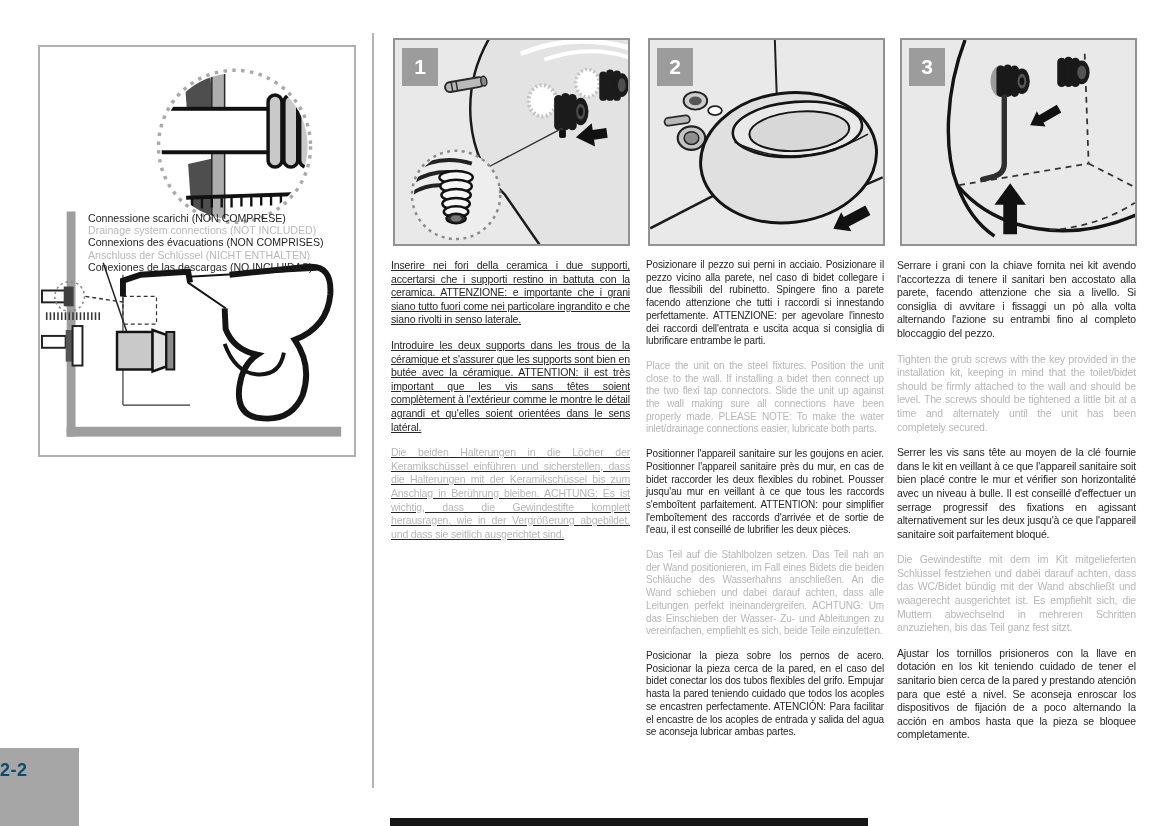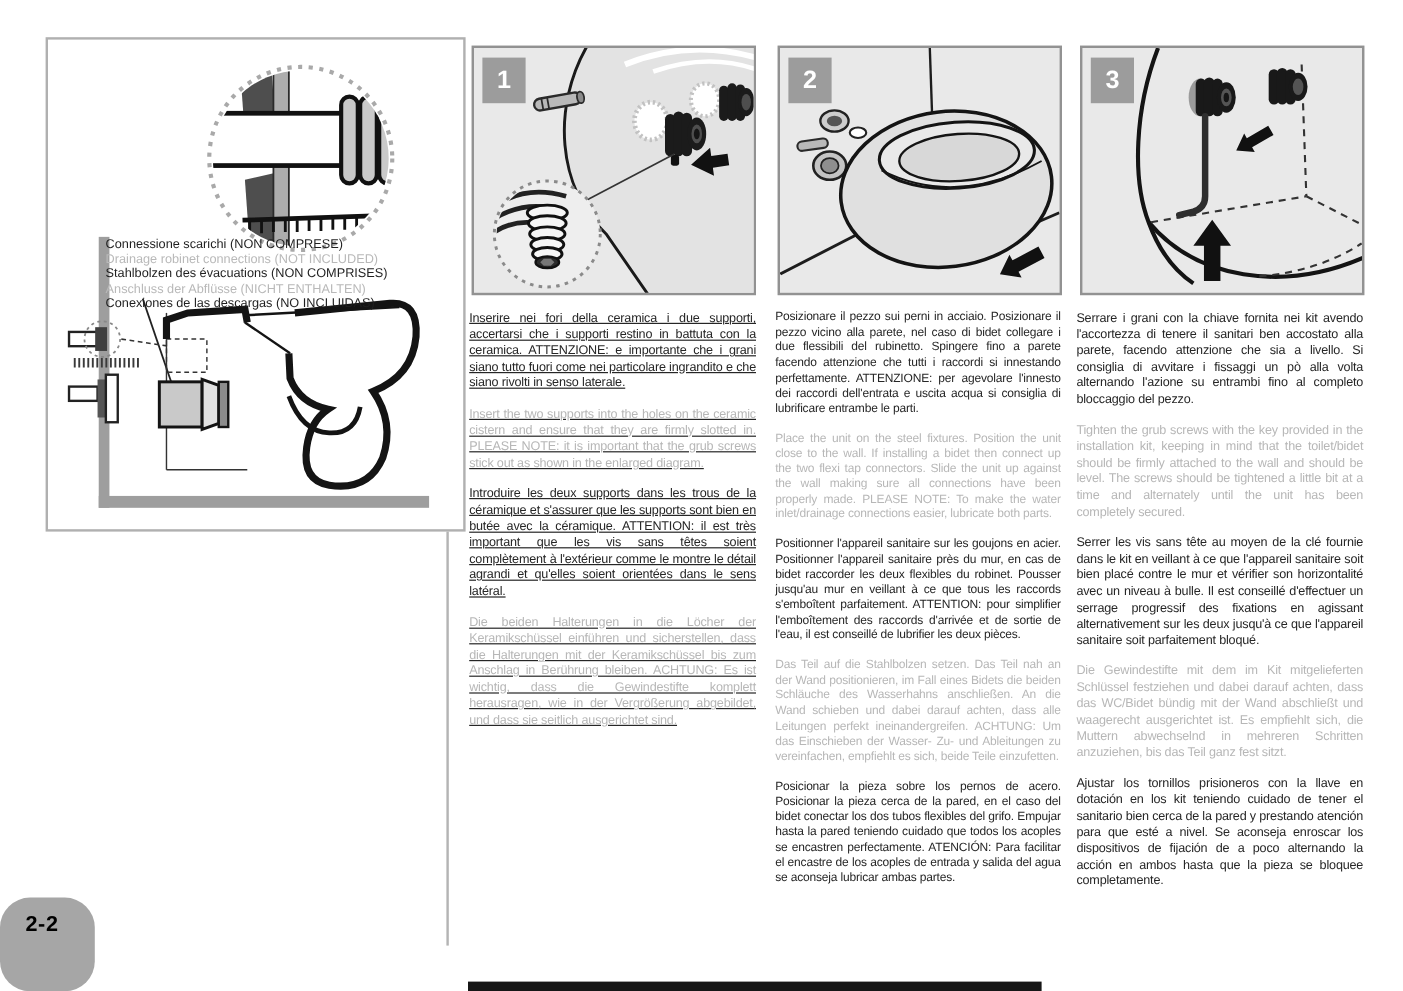--- a/index.html
+++ b/index.html
@@ -3,21 +3,21 @@
 <meta charset="utf-8">
 <style>
   * { margin:0; padding:0; box-sizing:border-box; }
   html,body { background:#ffffff; }
   body { font-family:"Liberation Sans", sans-serif; }
   .page { position:relative; width:1169px; height:826px; background:#ffffff; overflow:hidden; }
 
   .col-divider { position:absolute; left:372px; top:33px; width:2px; height:755px; background:#b4b4b4; }
 
   
-  .legend-box { position:absolute; left:38px; top:31px; width:350px; height:412px; border:2px solid #b0b0b0; background:#fff; }
+  .legend-box { position:absolute; left:38px; top:45px; width:318px; height:412px; border:2px solid #b0b0b0; background:#fff; }
   .legend-box svg { position:absolute; left:0; top:0; width:100%; height:100%; }
   .legend-labels { position:absolute; left:48px; top:165px; }
   .legend-labels .lbl { font-size:10.6px; line-height:12.2px; white-space:nowrap; color:#1f1f1f; }
   .legend-labels .lbl.muted { color:#b9b9b9; }
 
   
   .step-figure { position:absolute; top:38px; width:237px; height:208px; border:2px solid #929292; background:#e9e9e9; }
   .step-figure svg { position:absolute; left:0; top:0; width:100%; height:100%; }
   .fig-1 { left:393px; } .fig-2 { left:648px; } .fig-3 { left:900px; }
   .badge { position:absolute; left:7px; top:8px; width:36px; height:38px; background:#9c9c9c;
@@ -25,21 +25,21 @@
 
   
   .text-col { position:absolute; top:259px; text-align:justify; color:#262626; }
   .text-col p { margin:0 0 12px 0; }
   .text-col p.muted { color:#b7b7b7; }
   .col-a { left:391px; width:239px; font-size:10.5px; line-height:13.6px; letter-spacing:-0.15px;text-decoration:underline; }
   .col-b { left:646px; width:238px; font-size:10px;   line-height:12.7px; letter-spacing:-0.15px; }
   .col-c { left:897px; width:239px; font-size:10.5px; line-height:13.6px; letter-spacing:-0.15px; }
 
   .page-num { position:absolute; left:0; top:748px; width:79px; height:78px; background:#a6a6a6;
-              color:#000000; font-weight:bold; font-size:18px; text-align:center; padding:12px 9px 0 0; letter-spacing:0.5px;border-radius:25px; }
+              color:#0c4a6e; font-weight:bold; font-size:18px; text-align:left; padding:12px 9px 0 0; letter-spacing:0.5px; }
   .bottom-bar { position:absolute; left:390px; top:818px; width:478px; height:8px; background:#161616; }
 </style>
 </head>
 <body>
 
 <div class="page">
 
   <div class="col-divider"></div>
 
   <section class="legend-box">
@@ -109,23 +109,23 @@
 
       <g>
         <rect x="78" y="288" width="36" height="38" fill="#c9c9c9" stroke="#141414" stroke-width="2.5"></rect>
         <polygon points="114,286 128,291 128,323 114,328" fill="#e2e2e2" stroke="#141414" stroke-width="2.5"></polygon>
         <rect x="128" y="288" width="8" height="38" fill="#8c8c8c" stroke="#141414" stroke-width="2"></rect>
       </g>
     </svg>
 
     <div class="legend-labels">
       <div class="lbl">Connessione scarichi (NON COMPRESE)</div>
-      <div class="lbl muted">Drainage robinet connections (NOT INCLUDED)</div>
-      <div class="lbl">Stahlbolzen des évacuations (NON COMPRISES)</div>
-      <div class="lbl muted">Anschluss der Abflüsse (NICHT ENTHALTEN)</div>
+      <div class="lbl muted">Drainage system connections (NOT INCLUDED)</div>
+      <div class="lbl">Connexions des évacuations (NON COMPRISES)</div>
+      <div class="lbl muted">Anschluss der Schlüssel (NICHT ENTHALTEN)</div>
       <div class="lbl">Conexiones de las descargas (NO INCLUIDAS)</div>
     </div>
   </section>
 
   <div class="step-figure fig-1">
     <div class="badge">
         <span>1</span>
       </div>
     <svg viewBox="0 0 237 208">
       <path d="M96 -2 C66 50 70 118 112 158 L148 210 L239 210 L239 -2 Z" fill="#e3e3e3" stroke="#1a1a1a" stroke-width="2.5"></path>
@@ -242,21 +242,20 @@
       <path d="M104 58 L104 126 Q104 136 94 139 L82 142" fill="none" stroke="#2e2e2e" stroke-width="5.5" stroke-linecap="round"></path>
       <g transform="translate(146,78) rotate(-30)">
         <polygon points="-18,0 -5,-9 -5,-4.5 16,-4.5 16,4.5 -5,4.5 -5,9" fill="#111111"></polygon>
       </g>
       <polygon points="110,146 126,168 117,168 117,198 103,198 103,168 94,168" fill="#111111"></polygon>
     </svg>
   </div>
 
   <div class="text-col col-a">
     <p>Inserire nei fori della ceramica i due supporti, accertarsi che i supporti restino in battuta con la ceramica. ATTENZIONE: e importante che i grani siano tutto fuori come nei particolare ingrandito e che siano rivolti in senso laterale.</p>
-    <p class="muted">Insert the two supports into the holes on the ceramic cistern and ensure that they are firmly slotted in. PLEASE NOTE: it is important that the grub screws stick out as shown in the enlarged diagram.</p>
     <p>Introduire les deux supports dans les trous de la céramique et s'assurer que les supports sont bien en butée avec la céramique. ATTENTION: il est très important que les vis sans têtes soient complètement à l'extérieur comme le montre le détail agrandi et qu'elles soient orientées dans le sens latéral.</p>
     <p class="muted">Die beiden Halterungen in die Löcher der Keramikschüssel einführen und sicherstellen, dass die Halterungen mit der Keramikschüssel bis zum Anschlag in Berührung bleiben. ACHTUNG: Es ist wichtig, dass die Gewindestifte komplett herausragen, wie in der Vergrößerung abgebildet, und dass sie seitlich ausgerichtet sind.</p>
   </div>
 
   <div class="text-col col-b">
     <p>Posizionare il pezzo sui perni in acciaio. Posizionare il pezzo vicino alla parete, nel caso di bidet collegare i due flessibili del rubinetto. Spingere fino a parete facendo attenzione che tutti i raccordi si innestando perfettamente. ATTENZIONE: per agevolare l'innesto dei raccordi dell'entrata e uscita acqua si consiglia di lubrificare entrambe le parti.</p>
     <p class="muted">Place the unit on the steel fixtures. Position the unit close to the wall. If installing a bidet then connect up the two flexi tap connectors. Slide the unit up against the wall making sure all connections have been properly made. PLEASE NOTE: To make the water inlet/drainage connections easier, lubricate both parts.</p>
     <p>Positionner l'appareil sanitaire sur les goujons en acier. Positionner l'appareil sanitaire près du mur, en cas de bidet raccorder les deux flexibles du robinet. Pousser jusqu'au mur en veillant à ce que tous les raccords s'emboîtent parfaitement. ATTENTION: pour simplifier l'emboîtement des raccords d'arrivée et de sortie de l'eau, il est conseillé de lubrifier les deux pièces.</p>
     <p class="muted">Das Teil auf die Stahlbolzen setzen. Das Teil nah an der Wand positionieren, im Fall eines Bidets die beiden Schläuche des Wasserhahns anschließen. An die Wand schieben und dabei darauf achten, dass alle Leitungen perfekt ineinandergreifen. ACHTUNG: Um das Einschieben der Wasser- Zu- und Ableitungen zu vereinfachen, empfiehlt es sich, beide Teile einzufetten.</p>
     <p>Posicionar la pieza sobre los pernos de acero. Posicionar la pieza cerca de la pared, en el caso del bidet conectar los dos tubos flexibles del grifo. Empujar hasta la pared teniendo cuidado que todos los acoples se encastren perfectamente. ATENCIÓN: Para facilitar el encastre de los acoples de entrada y salida del agua se aconseja lubricar ambas partes.</p>

